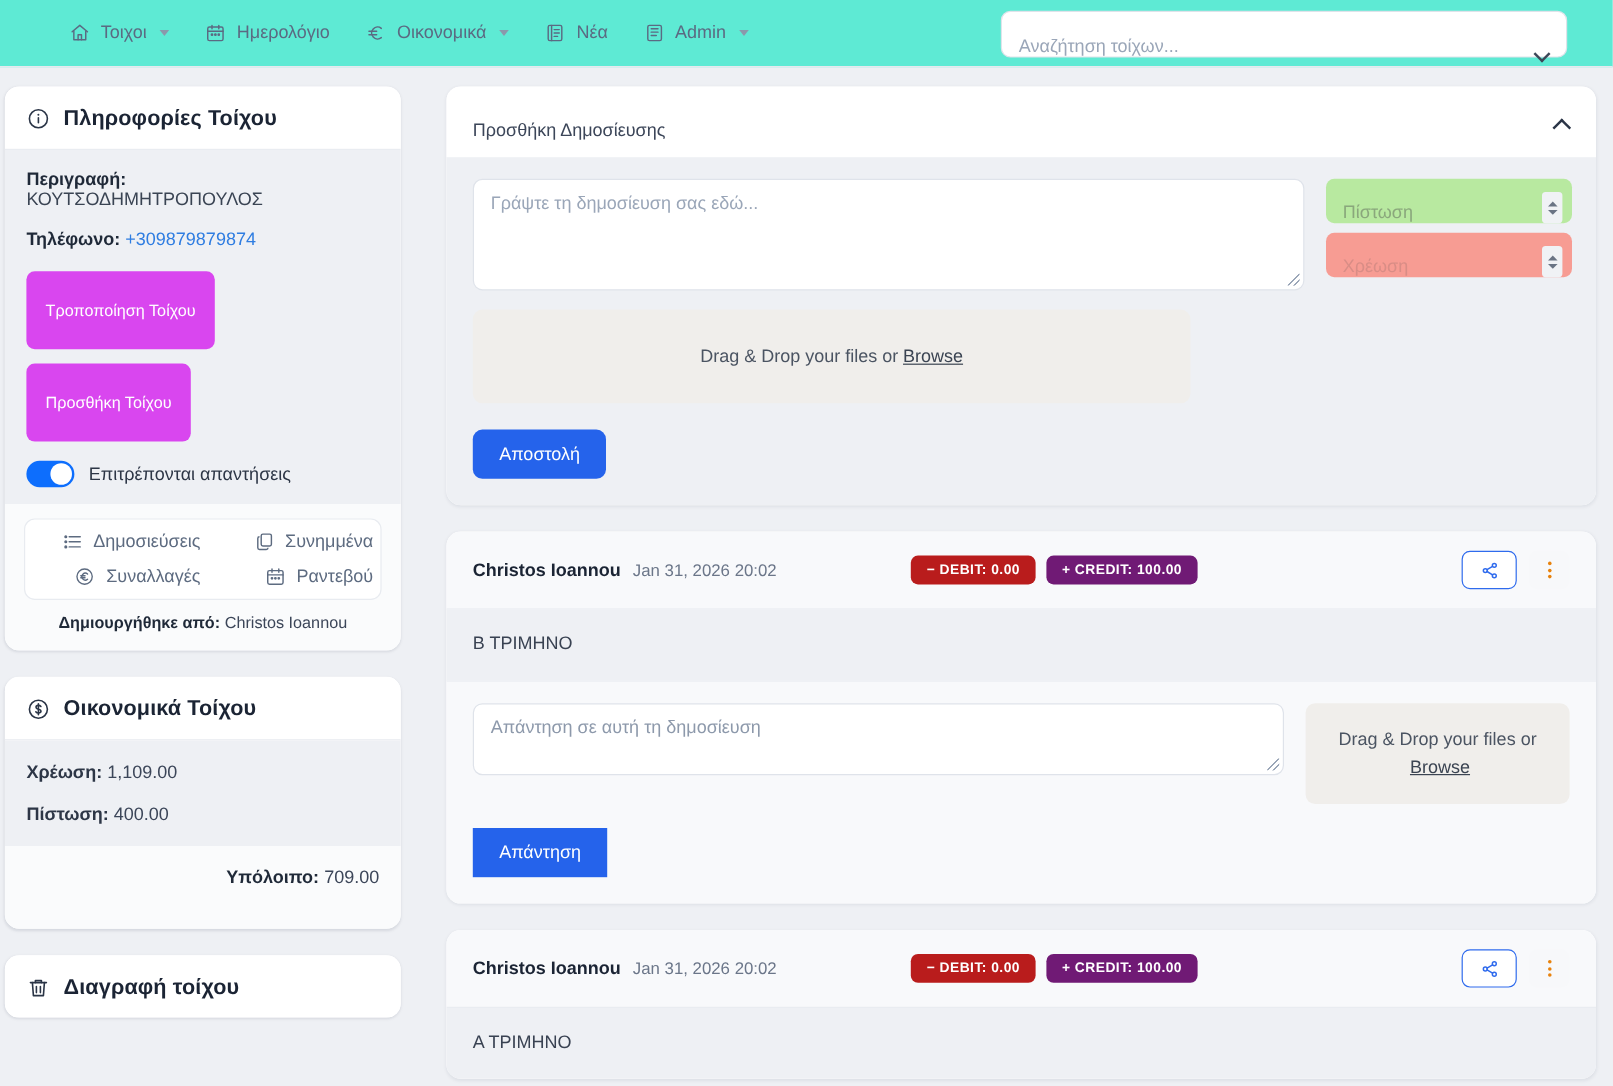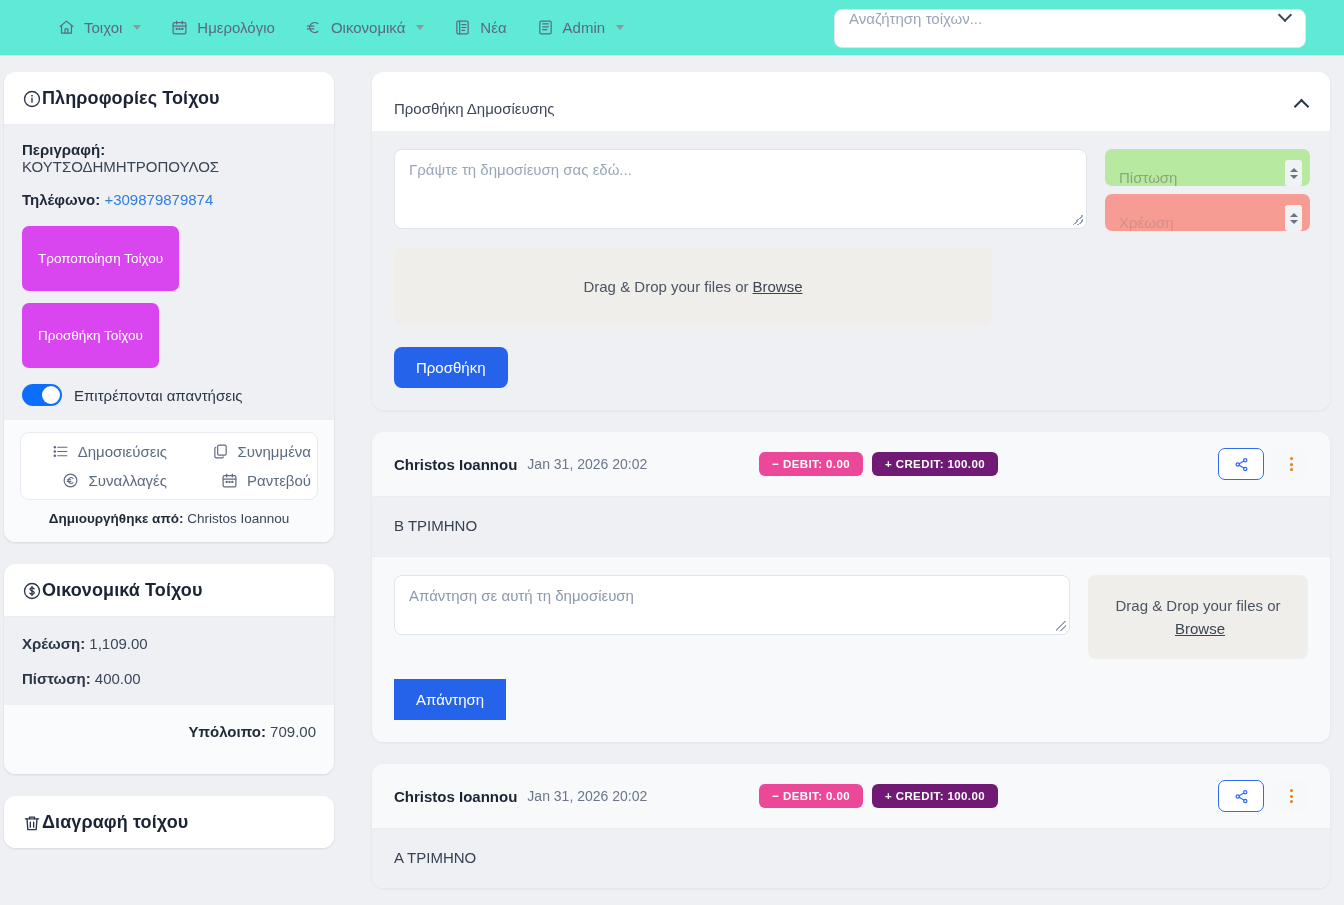--- a/index.html
+++ b/index.html
@@ -40,21 +40,21 @@
     border-top: 5px solid #8b98ab;
   }
   .search-wrap {
     position: absolute; right: 38px; top: 9px;
     width: 472px; height: 39px;
   }
   .search-box {
     width: 100%; height: 100%;
     border: 1px solid #dfe3ea;
     border-radius: 8px; background: #fff;
-    display: flex; align-items: flex-start;
+    display: flex; align-items: flex-end;
     padding: 0 14px;
     font-size: 15px; color: #9aa6b8;
     cursor: text;
     justify-content: space-between;
   }
   .chev-dn {
     width: 11px; height: 7px; position: relative; flex: 0 0 11px;
   }
   .chev-dn::before {
     content: ""; position: absolute; left: 0; top: 0;
@@ -76,21 +76,21 @@
 
   .card {
     background: #fff;
     border-radius: 12px;
     box-shadow: 0 1px 3px rgba(20,30,50,.07), 0 1px 2px rgba(20,30,50,.04);
     overflow: hidden;
     margin-bottom: 22px;
   }
   .card-head {
     padding: 16px 18px 15px 18px;
-    display: flex; align-items: center; 
+    display: flex; align-items: center; gap: 11px;
     background: #fff;
     border-bottom: 1px solid #e9ecf1;
   }
   .card-head .hicon { width: 20px; height: 20px; flex: 0 0 20px; }
   .card-head .hicon svg { display: block; width: 20px; height: 20px; }
   .card-title { font-size: 18px; font-weight: bold; color: #1b2434; letter-spacing: .1px; }
 
   .card-body { background: #eef0f4; padding: 16px 18px 14px 18px; }
 
   .kv { font-size: 15px; color: #2d3646; margin: 0 0 2px 0; line-height: 1.4; }
@@ -160,21 +160,21 @@
   .chev-up::before {
     content: ""; position: absolute; left: 2px; top: 3px;
     width: 9px; height: 9px;
     border-left: 2px solid #2b3547; border-top: 2px solid #2b3547;
     transform: rotate(45deg);
   }
   .composer-body { background: #eef0f4; padding: 18px 20px 22px 22px; }
   .composer-row { display: flex; gap: 18px; align-items: flex-start; }
   .ta {
     flex: 1 1 auto;
-    height: 80px;
+    height: 93px;
     background: #fff;
     border: 1px solid #dfe3ea;
     border-radius: 8px;
     padding: 11px 14px;
     font-size: 15px; color: #9aa6b8;
     position: relative;
     font-family: inherit;
     cursor: text;
   }
   .ta::after {
@@ -230,21 +230,21 @@
     border-bottom: 1px solid #e9ecf1;
   }
   .author { font-size: 15px; font-weight: bold; color: #1b2434; }
   .post-date { font-size: 14px; color: #6b7689; margin-left: 10px; }
   .badges { display: flex; gap: 9px; margin-left: 112px; }
   .badge {
     border-radius: 6px; color: #fff;
     font-size: 11.5px; font-weight: bold; letter-spacing: .4px;
     padding: 6px 13px; white-space: nowrap;
   }
-  .badge.debit { background: #ec4899; }
+  .badge.debit { background: #b91c1c; }
   .badge.credit { background: #701a75; }
   .head-actions { margin-left: auto; display: flex; align-items: center; gap: 10px; }
   .btn-share {
     width: 46px; height: 32px; border: 1px solid #2f6bed; border-radius: 7px;
     background: #fff; display: flex; align-items: center; justify-content: center; cursor: pointer;
   }
   .btn-share svg { display: block; width: 15px; height: 15px; }
   .btn-dots {
     width: 34px; height: 32px; border-radius: 7px; background: #f7f8fa;
     display: flex; flex-direction: column; align-items: center; justify-content: center;
@@ -507,21 +507,21 @@
                   <i class="up"></i>
                   <i class="dn"></i>
                 </span>
             </div>
           </div>
         </div>
         <div class="dropzone">
           <span>Drag &amp; Drop your files or</span>
           <span class="dz-browse">Browse</span>
         </div>
-        <button class="btn-blue">Προσθήκη</button>
+        <button class="btn-blue">Αποστολή</button>
       </div>
     </div>
 
     <div class="post">
       <div class="post-head">
         <span class="author">Christos Ioannou</span>
         <span class="post-date">Jan 31, 2026 20:02</span>
         <div class="badges">
           <span class="badge debit">−  DEBIT: 0.00</span>
           <span class="badge credit">+  CREDIT: 100.00</span>

